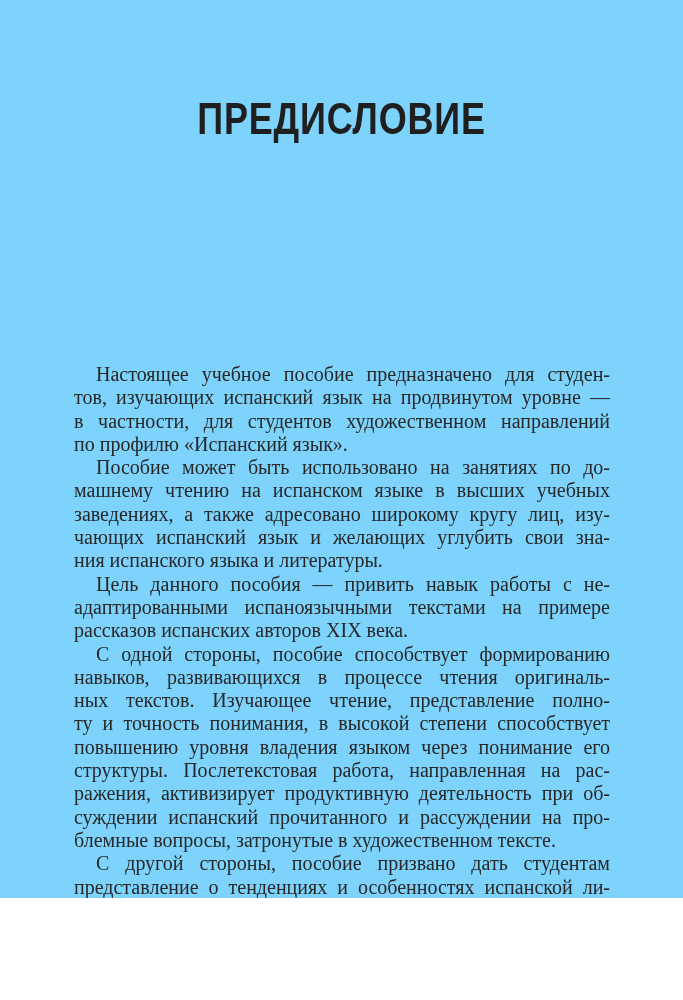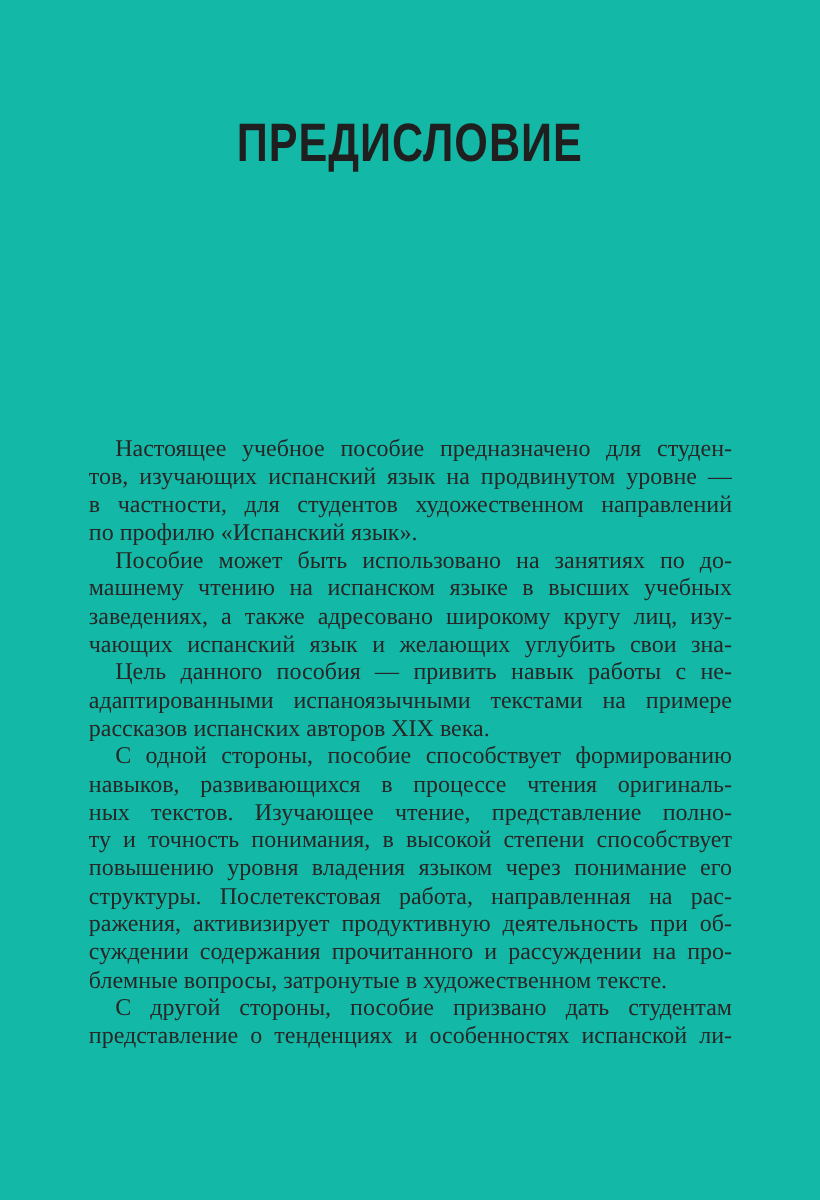--- a/index.html
+++ b/index.html
@@ -3,22 +3,22 @@
 <meta charset="utf-8">
 <style>
   html, body {
     margin: 0;
     padding: 0;
     background: #ffffff;
   }
   .page {
     position: relative;
     width: 683px;
-    height: 1000px;
-    background: #14b8a6;
+    height: 898px;
+    background: #7dd3fc;
     overflow: hidden;
     font-kerning: normal;
   }
   .title {
     position: absolute;
     top: 96px;
     left: 0;
     right: 0;
     text-align: center;
     font-family: "Liberation Sans", "DejaVu Sans", sans-serif;
@@ -68,35 +68,36 @@
         <div class="line first">Настоящее учебное пособие предназначено для студен-</div>
         <div class="line">тов, изучающих испанский язык на продвинутом уровне —</div>
         <div class="line">в частности, для студентов художественном направлений</div>
         <div class="line para-end">по профилю «Испанский язык».</div>
       </div>
       <div class="paragraph">
         <div class="line first">Пособие может быть использовано на занятиях по до-</div>
         <div class="line">машнему чтению на испанском языке в высших учебных</div>
         <div class="line">заведениях, а также адресовано широкому кругу лиц, изу-</div>
         <div class="line">чающих испанский язык и желающих углубить свои зна-</div>
+        <div class="line para-end">ния испанского языка и литературы.</div>
       </div>
       <div class="paragraph">
         <div class="line first">Цель данного пособия — привить навык работы с не-</div>
         <div class="line">адаптированными испаноязычными текстами на примере</div>
         <div class="line para-end">рассказов испанских авторов XIX века.</div>
       </div>
       <div class="paragraph">
         <div class="line first">С одной стороны, пособие способствует формированию</div>
         <div class="line">навыков, развивающихся в процессе чтения оригиналь-</div>
         <div class="line">ных текстов. Изучающее чтение, представление полно-</div>
         <div class="line">ту и точность понимания, в высокой степени способствует</div>
         <div class="line">повышению уровня владения языком через понимание его</div>
         <div class="line">структуры. Послетекстовая работа, направленная на рас-</div>
         <div class="line">ражения, активизирует продуктивную деятельность при об-</div>
-        <div class="line">суждении содержания прочитанного и рассуждении на про-</div>
+        <div class="line">суждении испанский прочитанного и рассуждении на про-</div>
         <div class="line para-end">блемные вопросы, затронутые в художественном тексте.</div>
       </div>
       <div class="paragraph">
         <div class="line first">С другой стороны, пособие призвано дать студентам</div>
         <div class="line">представление о тенденциях и особенностях испанской ли-</div>
       </div>
     </div>
 </div>
 
 </body></html>

